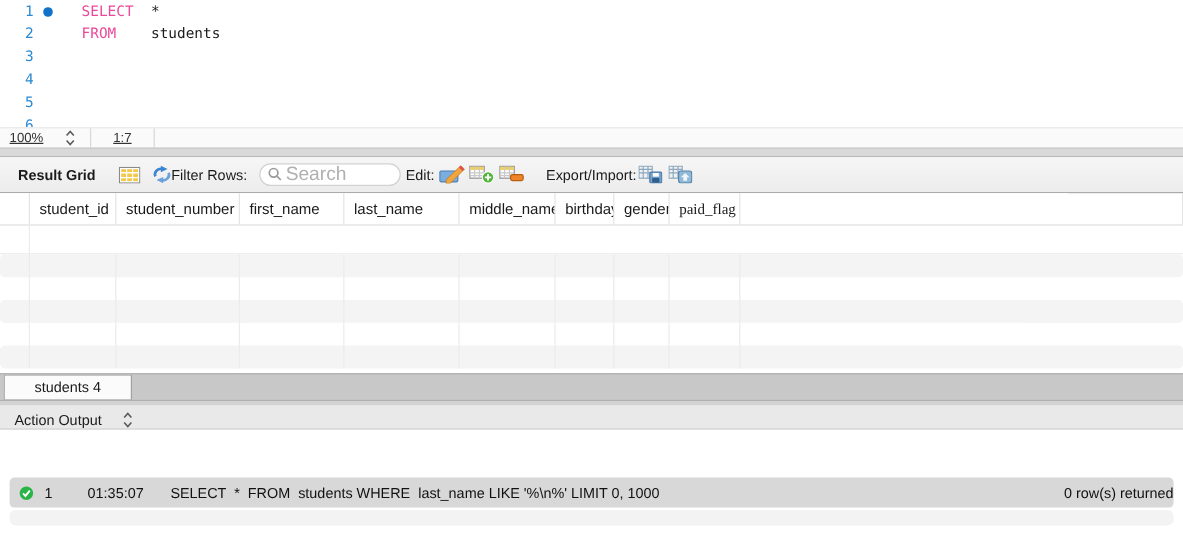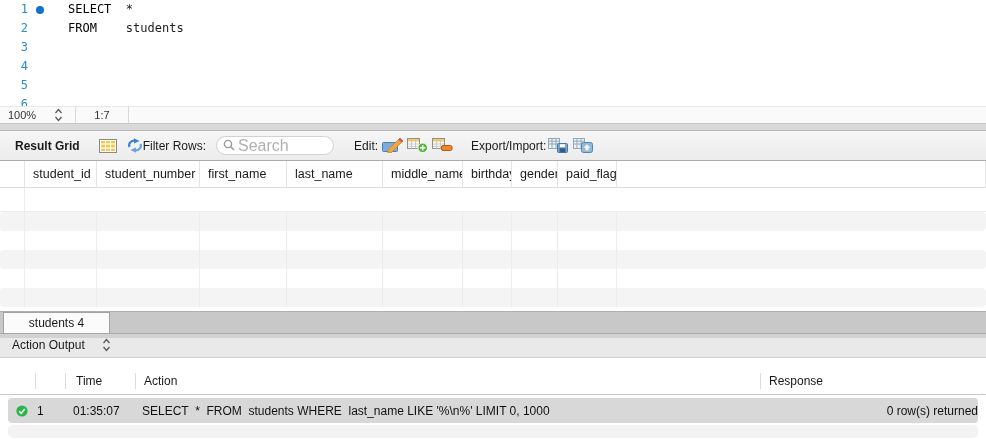--- a/index.html
+++ b/index.html
@@ -6,28 +6,28 @@
   .app{position:relative;width:986px;height:445px;background:#fff;overflow:hidden;
        font-family:"Liberation Sans",sans-serif;color:#1a1a1a;}
 
   
   .editor{position:absolute;left:0;top:0;width:986px;height:106px;overflow:hidden;background:#fff;}
   .ed-line{display:flex;height:19px;line-height:19px;font-family:"DejaVu Sans Mono",monospace;font-size:12px;}
   .ed-num{width:28px;text-align:right;color:#2a8bd4;flex:0 0 28px;}
   .ed-marker{width:40px;flex:0 0 40px;position:relative;}
   .ed-dot{position:absolute;left:8px;top:6px;width:8px;height:8px;border-radius:50%;background:#1272c8;}
   .ed-code{white-space:pre;}
-  .tk-kw{color:#000000;}
+  .tk-kw{color:#ec4899;}
   .tk-pl{color:#1c1c1c;}
   .tk-str{color:#e39b3a;}
 
   
   .statusbar{position:absolute;left:0;top:106px;width:986px;height:17px;background:#fafafa;
              border-top:1px solid #e8e8e8;box-sizing:border-box;display:flex;align-items:center;
-             font-size:11px;color:#333;}
+             font-size:11px;color:#333;text-decoration:underline;}
   .sb-zoom{margin-left:8px;width:34px;}
   .sb-stepper{margin-left:12px;display:flex;align-items:center;}
   .vsep{width:1px;height:16px;background:#d8d8d8;margin-left:12px;}
   .sb-pos{width:52px;text-align:center;}
 
   
   .divider1{position:absolute;left:0;top:123px;width:986px;height:8px;background:#d9d9d9;
             border-top:1px solid #c6c6c6;border-bottom:1px solid #b8b8b8;box-sizing:border-box;}
 
   
@@ -59,21 +59,21 @@
   .tabbar{position:absolute;left:0;top:311px;width:986px;height:22px;background:#c8c8c8;
           border-top:1px solid #afafaf;box-sizing:border-box;}
   .tab{position:absolute;left:3px;top:0;width:107px;height:22px;background:#fbfbfb;
        border:1px solid #a2a2a2;box-sizing:border-box;display:flex;align-items:center;
        justify-content:center;font-size:12px;color:#1a1a1a;}
   .divider2{position:absolute;left:0;top:333px;width:986px;height:5px;background:#d2d2d2;
             border-top:1px solid #a8a8a8;box-sizing:border-box;}
 
   
   .actionbar{position:absolute;left:0;top:338px;width:986px;height:20px;background:#e9e9e9;
-             border-bottom:1px solid #d2d2d2;box-sizing:border-box;display:flex;align-items:flex-start;font-size:12px;}
+             border-bottom:1px solid #d2d2d2;box-sizing:border-box;display:flex;align-items:flex-end;font-size:12px;}
   .ab-title{margin-left:12px;}
   .ab-stepper{margin-left:17px;display:flex;align-items:center;}
   .action-header{position:absolute;left:0;top:367px;width:986px;height:28px;background:#fff;
                  border-bottom:1px solid #c9c9c9;box-sizing:border-box;display:flex;align-items:center;font-size:12px;}
   .ah-cell{box-sizing:border-box;height:16px;line-height:16px;padding-left:10px;}
   .ah-icon{flex:0 0 35px;padding-left:0;}
   .ah-num{flex:0 0 30px;border-left:1px solid #dcdcdc;}
   .ah-time{flex:0 0 70px;border-left:1px solid #dcdcdc;}
   .ah-action{flex:0 0 625px;border-left:1px solid #dcdcdc;padding-left:8px;}
   .ah-resp{flex:1 1 auto;border-left:1px solid #dcdcdc;padding-left:8px;}
@@ -162,21 +162,21 @@
       </svg>
     </span>
     <span style="">Filter Rows:</span>
     <span class="search-box">
       <svg width="13" height="13" viewBox="0 0 13 13" style="flex:0 0 13px">
         <circle cx="5" cy="5" r="3.6" fill="none" stroke="#9a9a9a" stroke-width="1.4"></circle>
         <line x1="7.8" y1="7.8" x2="11" y2="11" stroke="#9a9a9a" stroke-width="1.4"></line>
       </svg>
       <input type="text" placeholder="Search" style="">
     </span>
-    <span style="margin-left:20px">Edit:</span>
+    <span style="margin-left:4px">Edit:</span>
     <span class="tb-icon" style="margin-left:4px">
       <svg width="22" height="15" viewBox="0 0 22 15">
         <rect x="0.5" y="4.5" width="15" height="9" rx="1" fill="#7badde" stroke="#4a7fb5"></rect>
         <polygon points="18,0 21,3 9,15 5.8,15 5.8,11.8" fill="#f0a63c" stroke="#c07820" stroke-width="0.6"></polygon>
         <polygon points="18,0 21,3 19.4,4.6 16.4,1.6" fill="#e05050"></polygon>
       </svg>
     </span>
     <span class="tb-icon" style="margin-left:3px">
       <svg width="21" height="15" viewBox="0 0 21 15">
         <rect x="0.5" y="0.5" width="12" height="10" fill="#fdfdfd" stroke="#909090"></rect>
@@ -244,21 +244,21 @@
         </div>
         <div class="g-cell" style="flex: 0 0 80px;">
           <span>middle_name</span>
         </div>
         <div class="g-cell" style="flex: 0 0 49px;">
           <span>birthday</span>
         </div>
         <div class="g-cell" style="flex: 0 0 46px;">
           <span>gender</span>
         </div>
-        <div class="g-cell" style="flex: 0 0 59px;">
+        <div class="g-cell" style="flex: 0 0 59px; font-family: Liberation Serif, serif;">
           <span>paid_flag</span>
         </div>
         <div class="g-cell g-fill"></div>
       </div>
       <div class="g-row g-nullrow">
         <div class="g-cell g-gutter"></div>
         <div class="g-cell g-fill"></div>
       </div>
       <div class="g-row g-empty g-stripe">
         <div class="g-cell g-gutter"></div>
@@ -331,27 +331,20 @@
 
   <div class="actionbar">
     <span class="ab-title">Action Output</span>
     <span class="ab-stepper">
       <svg width="9" height="14" viewBox="0 0 9 14">
         <path d="M1.5 5 L4.5 1.5 L7.5 5 M1.5 9 L4.5 12.5 L7.5 9" stroke="#5a5a5a" stroke-width="1.3" fill="none"></path>
       </svg>
     </span>
   </div>
 
-  <div class="action-header">
-    <span class="ah-cell ah-icon"></span>
-    <span class="ah-cell ah-num"></span>
-    <span class="ah-cell ah-time">Time</span>
-    <span class="ah-cell ah-action">Action</span>
-    <span class="ah-cell ah-resp">Response</span>
-  </div>
 
   <div class="action-list">
     <div class="a-stripe"></div>
   <div class="a-row" style="top: 3px;">
         <span class="a-cell a-icon">
           <svg width="12" height="12" viewBox="0 0 12 12">
             <circle cx="6" cy="6" r="5.6" fill="#28b446"></circle>
             <path d="M3.2 6.2 L5.2 8.3 L8.8 3.9" stroke="#fff" stroke-width="1.6" fill="none"></path>
           </svg>
         </span>

